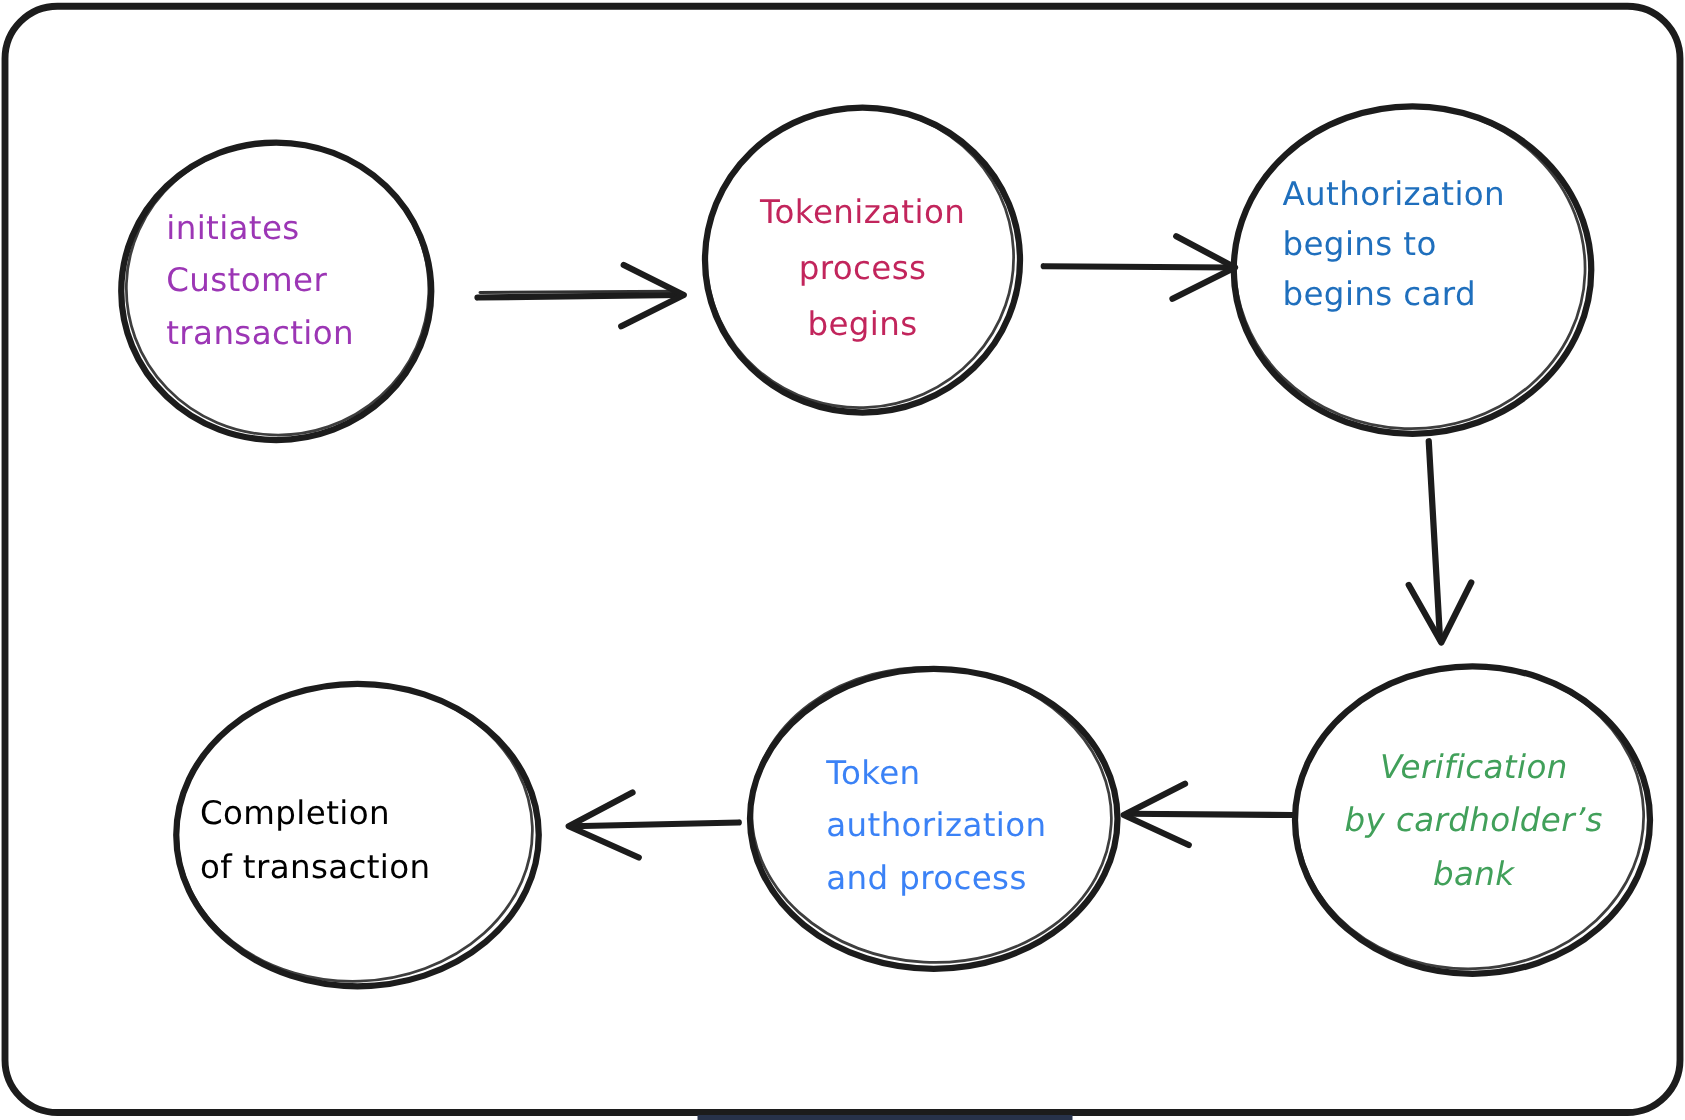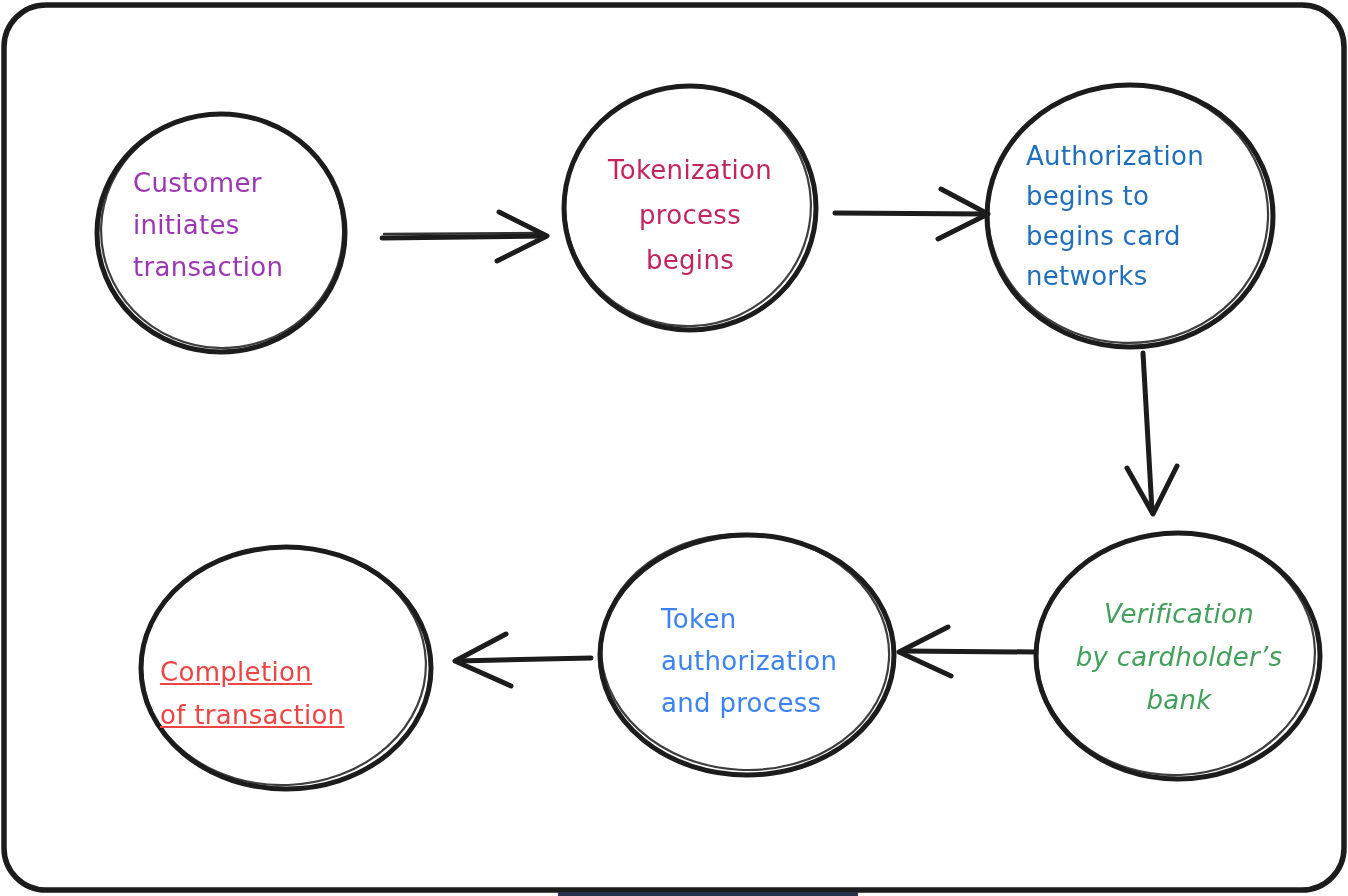--- a/index.html
+++ b/index.html
@@ -80,48 +80,47 @@
       <path class="arrow" d="M1034 652 L902 651"></path>
       <path class="arrow" d="M948 627 L899 652 L951 676"></path>
     </g>
     <g>
       <path class="arrow" d="M591 658 L458 661"></path>
       <path class="arrow" d="M506 634 L455 661 L511 686"></path>
     </g>
   </svg>
 
   <div class="label" style="left: 133px; top: 162px; color: rgb(156, 54, 181);">
+    <span>initiates</span>
     <span>Customer</span>
-    <span>initiates</span>
     <span>transaction</span>
   </div>
 
   <div class="label center" style="left: 575px; top: 148px; width: 230px; line-height: 45px; color: rgb(194, 37, 92); text-align: center;">
     <span>Tokenization</span>
     <span>process</span>
     <span>begins</span>
   </div>
 
   <div class="label" style="left: 1026px; top: 136px; line-height: 40px; color: rgb(31, 111, 189);">
     <span>Authorization</span>
     <span>begins to</span>
     <span>begins card</span>
-    <span>networks</span>
   </div>
 
   <div class="label center" style="left: 1040px; top: 593px; width: 278px; line-height: 43px; color: rgb(65, 160, 90); font-style: italic;">
     <span>Verification</span>
     <span>by cardholder’s</span>
     <span>bank</span>
   </div>
 
   <div class="label" style="left: 661px; top: 598px; color: #3b82f6;">
     <span>Token</span>
     <span>authorization</span>
     <span>and process</span>
   </div>
 
-  <div class="label" style="left: 160px; top: 651px; line-height: 43px; color: #ef4444; text-decoration: underline;">
+  <div class="label" style="left: 160px; top: 630px; line-height: 43px; color: #000000;">
     <span>Completion</span>
     <span>of transaction</span>
   </div>
 
 </div>
 
 </body></html>

